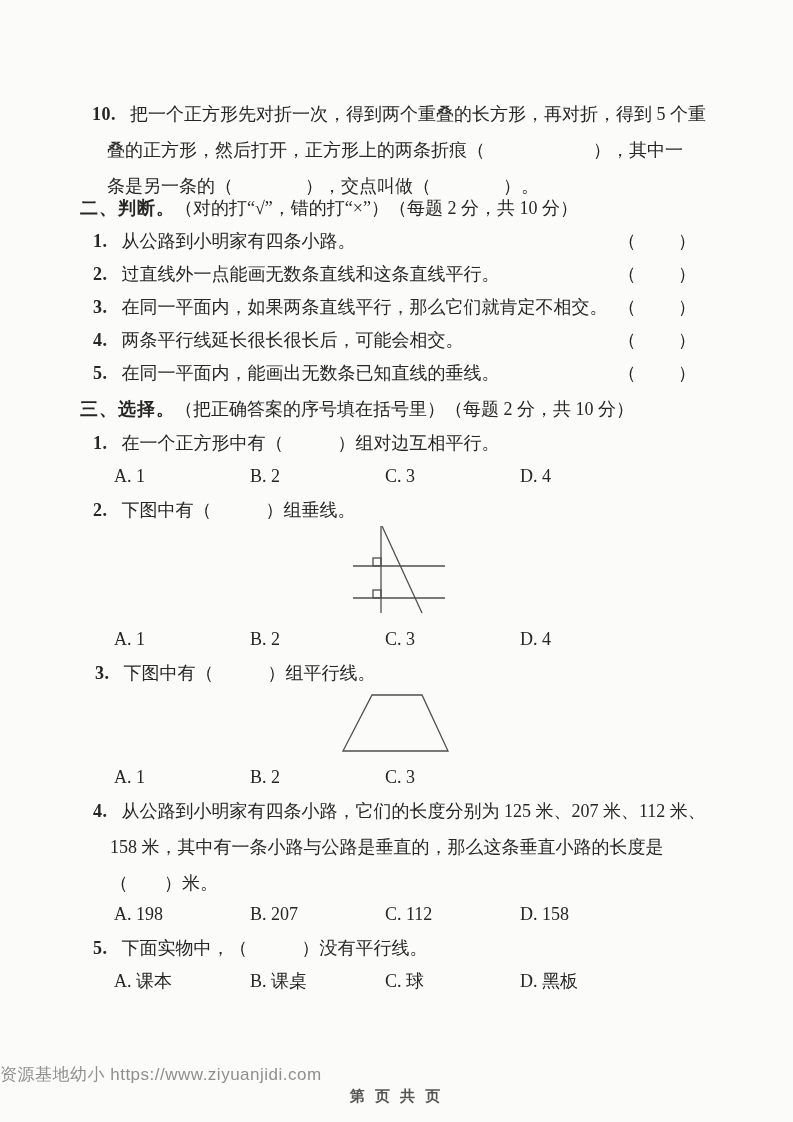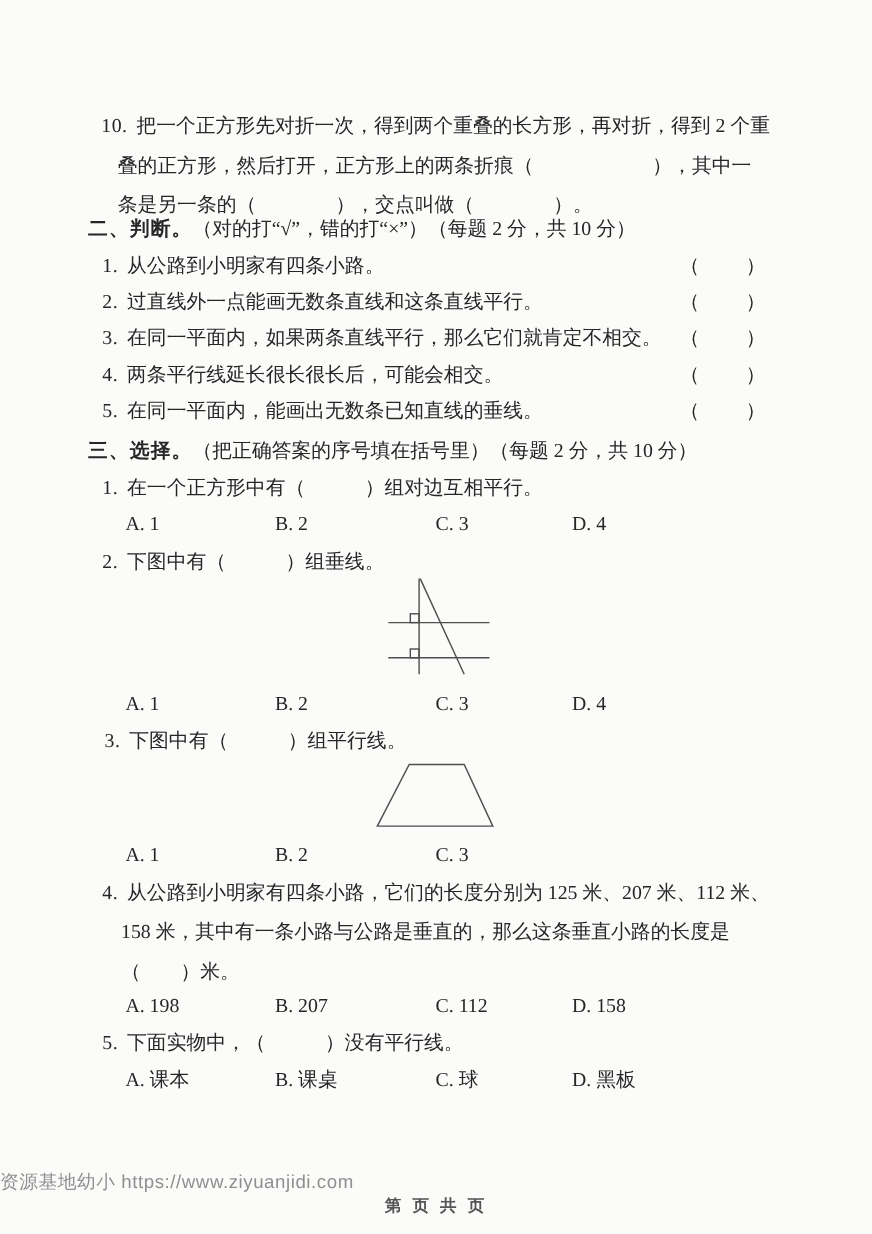--- a/index.html
+++ b/index.html
@@ -5,26 +5,26 @@
   html,body{margin:0;padding:0;}
   body{
     width:793px;height:1122px;position:relative;
     background:#fbfbfa;
     font-family:"Liberation Serif","DejaVu Serif",serif;
     color:#262626;
     overflow:hidden;
   }
   .page{position:absolute;inset:0;}
   .line{position:absolute;font-size:18px;line-height:22px;white-space:nowrap;}
-  .qnum{font-weight:normal;margin-right:8px;letter-spacing:0.5px;}
+  .qnum{font-weight:bold;margin-right:14px;letter-spacing:0.5px;}
   .sect-title{font-weight:bold;letter-spacing:1px;margin-left:12px;}
   .sect-note{font-weight:normal;}
   .blank{position:absolute;font-size:18px;line-height:22px;letter-spacing:2px;}
   .opt{position:absolute;font-size:18px;line-height:22px;white-space:nowrap;}
-  .opt-a{left:114px;} .opt-b{left:250px;} .opt-c{left:385px;margin-left:11px;} .opt-d{left:520px;}
+  .opt-a{left:114px;} .opt-b{left:250px;} .opt-c{left:385px;} .opt-d{left:520px;}
   .fig{position:absolute;}
   .fig svg line, .fig svg polygon, .fig svg rect{
     stroke:#4f4f4f;stroke-width:1.3;fill:none;
   }
   .footer-site{
     position:absolute;left:0;right:0;top:1063px;
     font-family:"Liberation Sans","DejaVu Sans",sans-serif;
     font-size:17px;color:#8f8f8f;letter-spacing:0.5px;
   }
   .footer-page{
@@ -32,21 +32,21 @@
     font-family:"Liberation Sans","DejaVu Sans",sans-serif;
     font-size:15px;color:#555555;letter-spacing:3px;font-weight:bold;
   }
 </style>
 </head>
 <body>
 
 <div class="page">
 
   <div class="line" style="left:92px;top:103px">
-    <span class="qnum">10.</span><span>把一个正方形先对折一次，得到两个重叠的长方形，再对折，得到 2 个重</span>
+    <span class="qnum">10.</span><span>把一个正方形先对折一次，得到两个重叠的长方形，再对折，得到 5 个重</span>
   </div>
   <div class="line" style="left:107px;top:175px">
     <span>条是另一条的（　　　　），交点叫做（　　　　）。</span>
   </div>
   <div class="line" style="left:107px;top:139px">
     <span>叠的正方形，然后打开，正方形上的两条折痕（　　　　　　），其中一</span>
   </div>
 
   <div>
     <div class="line" style="left:68px;top:197px">

